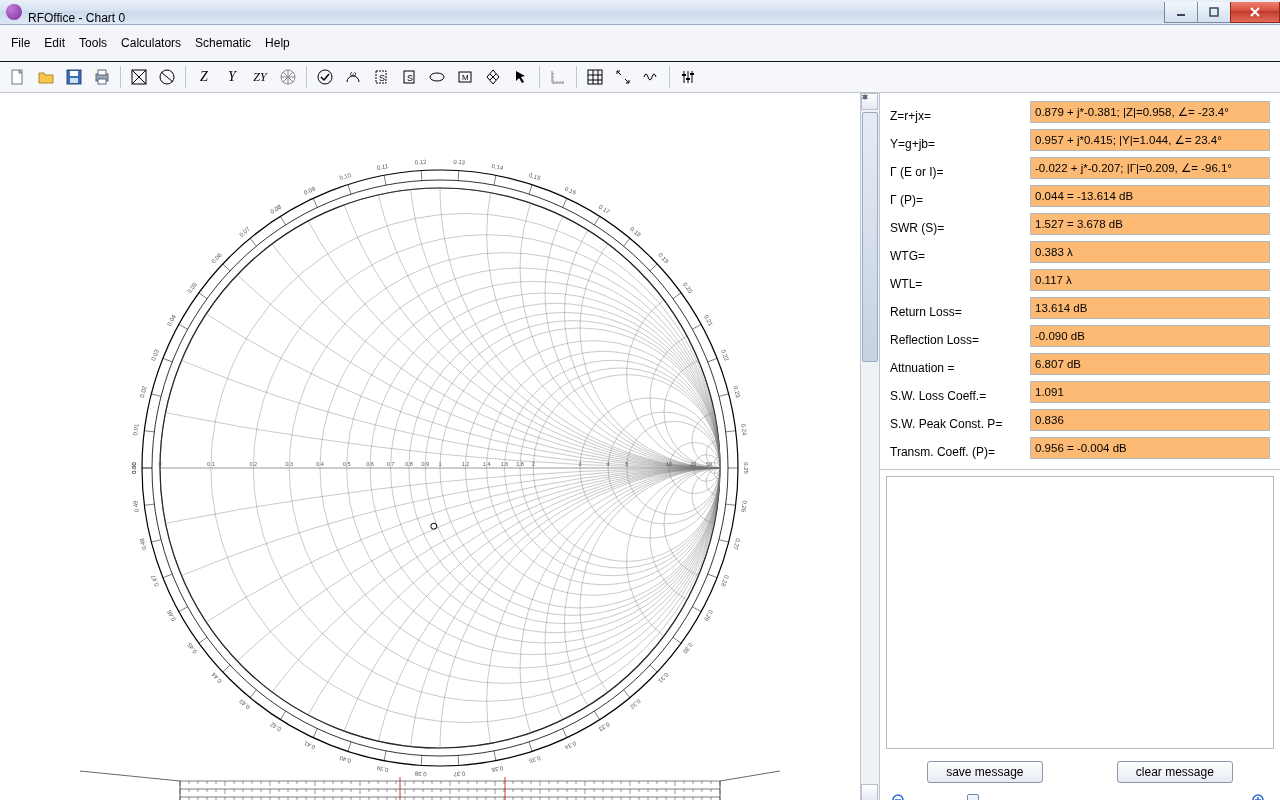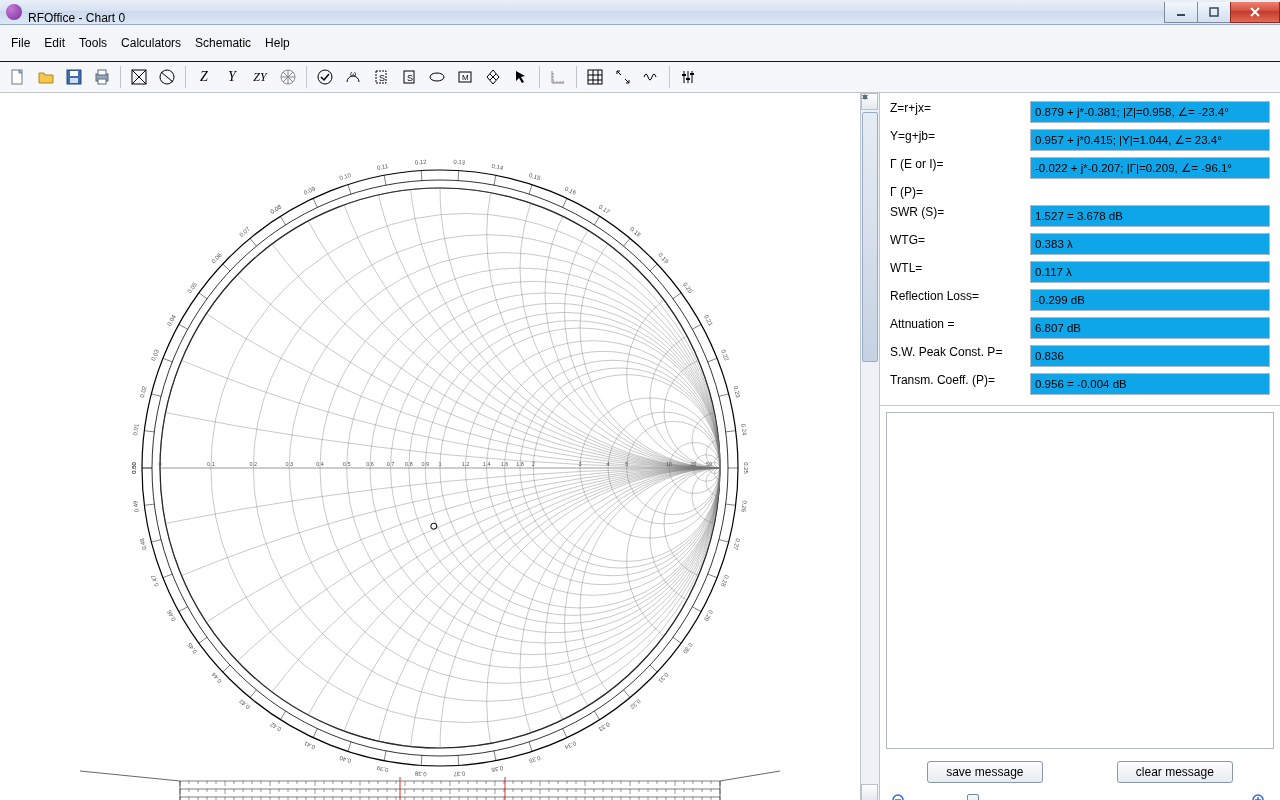--- a/index.html
+++ b/index.html
@@ -30,23 +30,23 @@
   .chart-wrap{flex:1 1 auto;position:relative;overflow:hidden;background:#fff;}
   .chart-wrap svg{position:absolute;left:0;top:0;}
   .vscroll{position:absolute;right:0;top:0;bottom:18px;width:18px;background:#eef1f5;border-left:1px solid #c0c6d0;display:flex;flex-direction:column;}
   .hscroll{position:absolute;left:0;right:18px;bottom:0;height:18px;background:#eef1f5;border-top:1px solid #c0c6d0;display:flex;}
   .sb-btn{width:17px;height:17px;background:linear-gradient(#fff,#e4e9f0);border:1px solid #b8c0cc;display:flex;align-items:center;justify-content:center;box-sizing:border-box;}
   .sb-track{flex:1;position:relative;}
   .sb-thumb{position:absolute;background:linear-gradient(#e6ecf4,#c6d2e2);border:1px solid #9aaac1;border-radius:2px;box-sizing:border-box;}
   .corner{position:absolute;right:0;bottom:0;width:18px;height:18px;background:#eef1f5;border-left:1px solid #c0c6d0;border-top:1px solid #c0c6d0;}
   
   .fields{padding:8px 10px 4px 10px;border-bottom:1px solid #c0c6d0;}
-  .frow{display:flex;align-items:flex-start;margin-bottom:6px;}
+  .frow{display:flex;align-items:flex-end;margin-bottom:6px;}
   .frow .flabel{width:140px;}
-  .frow .fval{flex:1;border:1px solid #b0b8c4;padding:2px 4px;height:16px;background:#0ea5e9;font-size:11.5px;line-height:16px;overflow:hidden;white-space:nowrap;}
+  .frow .fval{flex:1;border:1px solid #b0b8c4;padding:2px 4px;height:16px;background:#fdba74;font-size:11.5px;line-height:16px;overflow:hidden;white-space:nowrap;}
   .msgbox{flex:1;margin:6px;border:1px solid #b0b8c4;background:#fff;position:relative;overflow:auto;}
   .btnrow{display:flex;justify-content:space-around;padding:6px 10px;}
   .wbtn{padding:3px 18px;background:linear-gradient(#fdfdfe,#e7ebf1);border:1px solid #8a97aa;border-radius:3px;cursor:default;text-align:center;}
   .zoomrow{display:flex;align-items:center;padding:4px 12px 8px 12px;gap:6px;}
   .zoom-icon{width:16px;height:16px;}
   .slider{flex:1;height:18px;position:relative;}
   .slider .rail{position:absolute;left:0;right:0;top:8px;height:3px;background:#dfe4eb;border:1px solid #b0b8c4;border-radius:2px;}
   .slider .knob{position:absolute;top:1px;width:10px;height:16px;background:linear-gradient(#f8fbff,#c9daf0);border:1px solid #6f88aa;border-radius:2px;left:16%;}
 </style>
 </head>
@@ -787,40 +787,49 @@
         <div class="frow">
           <div class="flabel">Y=g+jb=</div>
           <div class="fval">0.957 + j*0.415;  |Y|=1.044, ∠=  23.4°</div>
         </div>
         <div class="frow">
           <div class="flabel">Γ (E or I)=</div>
           <div class="fval">-0.022 + j*-0.207;  |Γ|=0.209, ∠= -96.1°</div>
         </div>
         <div class="frow">
           <div class="flabel">Γ (P)=</div>
+          <div class="fval">0.044 = -13.614 dB</div>
         </div>
         <div class="frow">
           <div class="flabel">SWR (S)=</div>
           <div class="fval">1.527 = 3.678 dB</div>
         </div>
         <div class="frow">
           <div class="flabel">WTG=</div>
           <div class="fval">0.383 λ</div>
         </div>
         <div class="frow">
           <div class="flabel">WTL=</div>
           <div class="fval">0.117 λ</div>
         </div>
         <div class="frow">
+          <div class="flabel">Return Loss=</div>
+          <div class="fval">13.614 dB</div>
+        </div>
+        <div class="frow">
           <div class="flabel">Reflection Loss=</div>
-          <div class="fval">-0.299 dB</div>
+          <div class="fval">-0.090 dB</div>
         </div>
         <div class="frow">
           <div class="flabel">Attnuation =</div>
           <div class="fval">6.807 dB</div>
+        </div>
+        <div class="frow">
+          <div class="flabel">S.W. Loss Coeff.=</div>
+          <div class="fval">1.091</div>
         </div>
         <div class="frow">
           <div class="flabel">S.W. Peak Const. P=</div>
           <div class="fval">0.836</div>
         </div>
         <div class="frow">
           <div class="flabel">Transm. Coeff. (P)=</div>
           <div class="fval">0.956 = -0.004 dB</div>
         </div>
       </div>

